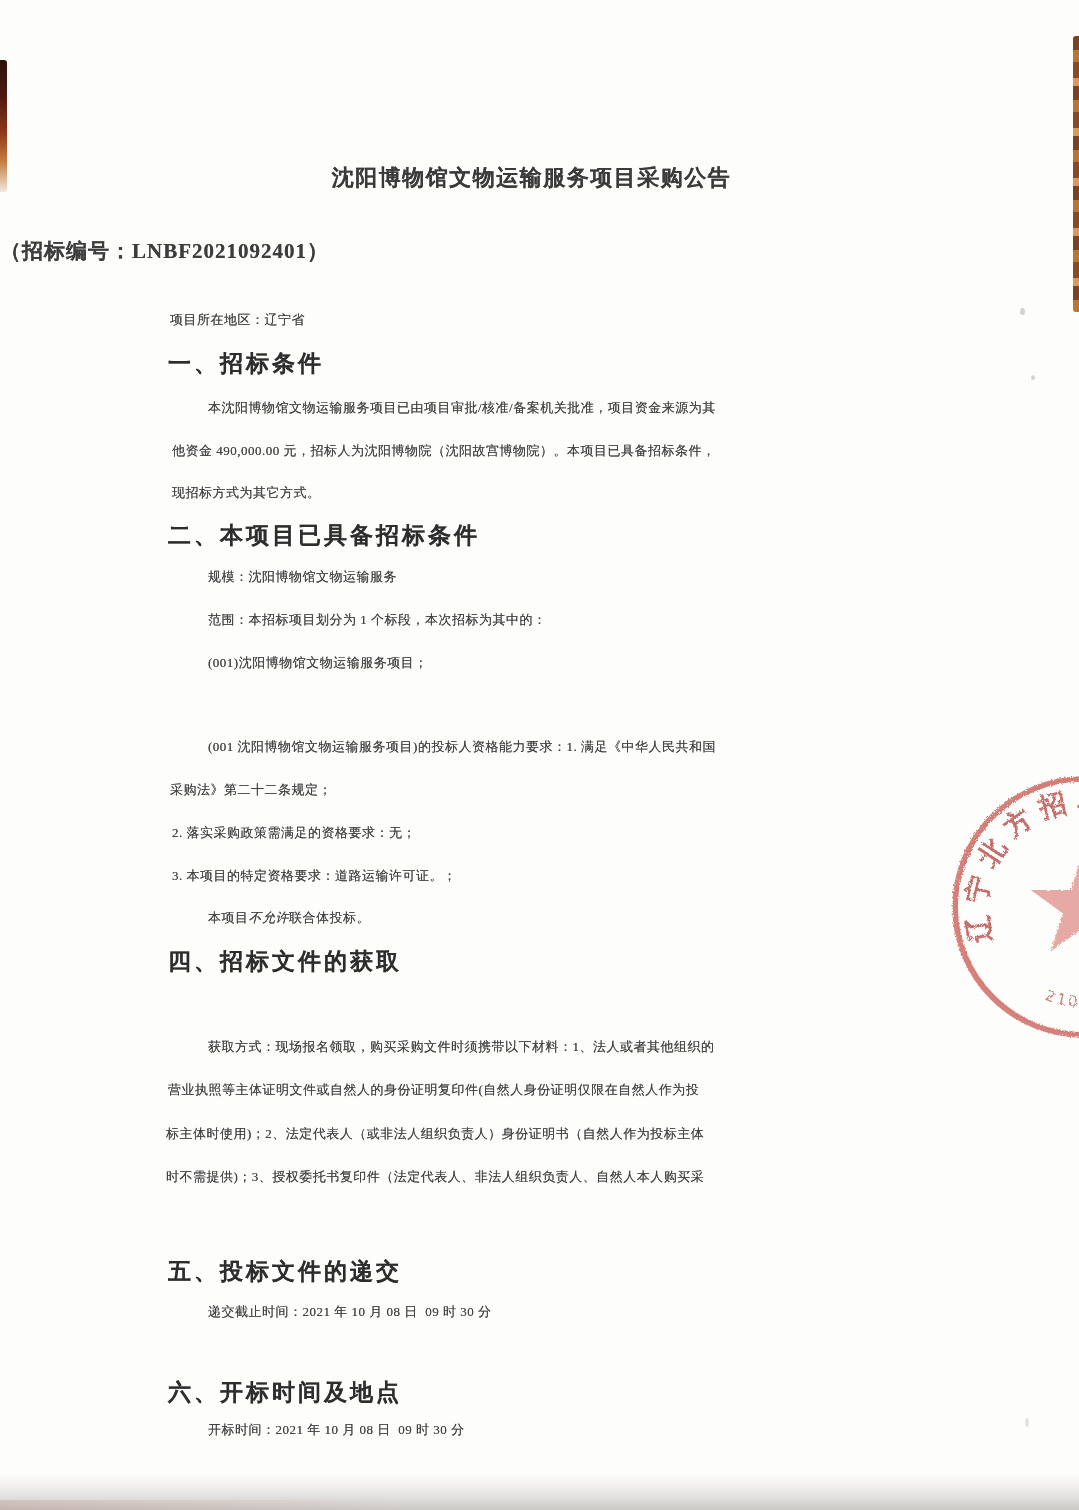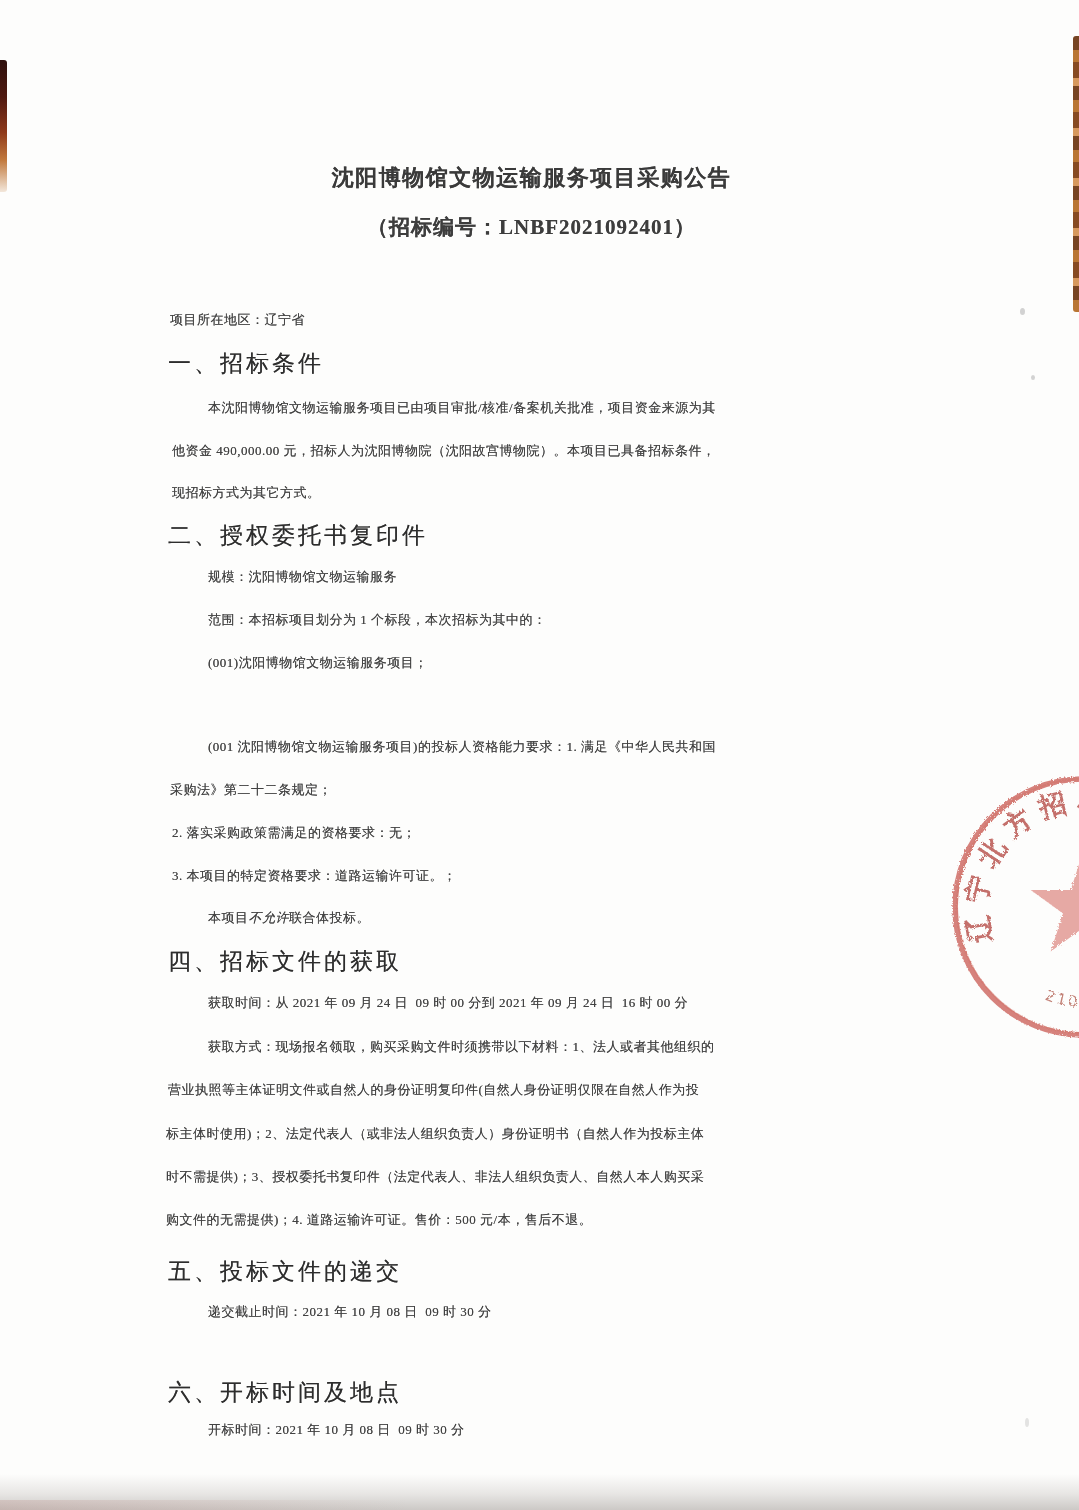--- a/index.html
+++ b/index.html
@@ -19,37 +19,38 @@
     color:#424242;
     white-space:pre;
     text-shadow:0 0 .6px rgba(70,70,70,.75);
   }
   .italic{font-style:italic;}
   
   .h{
     position:absolute;
     height:31px;line-height:31px;
     font-family:"Liberation Sans","DejaVu Sans",sans-serif;
-    font-weight:400;font-size:23px;letter-spacing:3px;
+    font-weight:700;font-size:23px;letter-spacing:3px;
     color:#2d2d2d;white-space:pre;
     text-shadow:0 0 .5px rgba(45,45,45,.7);
   }
   .title{
     position:absolute;left:0;width:1063px;text-align:center;
     height:32px;line-height:32px;
     font-size:22px;font-weight:700;letter-spacing:1.5px;
     color:#3a3a3a;white-space:pre;
     text-shadow:0 0 .6px rgba(60,60,60,.8);
   }
   .subtitle{
-    position:absolute;left:0;width:1063px;text-align:center;
+    position:absolute;left:0;width:1063px;
     height:30px;line-height:30px;
     font-size:21px;font-weight:600;letter-spacing:1px;
     color:#3d3d3d;white-space:pre;
     text-shadow:0 0 .6px rgba(60,60,60,.8);
+    margin-top:24px;
   }
   
   .seal{
     position:absolute;left:948px;top:772px;
     mix-blend-mode:multiply;
     opacity:.92;
   }
   
   .edge-left{
     position:absolute;left:0;top:60px;width:7px;height:132px;
@@ -82,38 +83,36 @@
 
   <div class="title" style="top:162px">沈阳博物馆文物运输服务项目采购公告</div>
   <div class="subtitle" style="top:212px">（招标编号：LNBF2021092401）</div>
   <div class="line" style="top:306px;left:170px">项目所在地区：辽宁省</div>
 
   <div class="h" style="top:348px;left:168px">一、招标条件</div>
   <div class="line" style="top:394px;left:208px">本沈阳博物馆文物运输服务项目已由项目审批/核准/备案机关批准，项目资金来源为其</div>
   <div class="line" style="top:437px;left:172px">他资金 490,000.00 元，招标人为沈阳博物院（沈阳故宫博物院）。本项目已具备招标条件，</div>
   <div class="line" style="top:479px;left:172px">现招标方式为其它方式。</div>
 
-  <div class="h" style="top:520px;left:168px">二、授权委托书复印件</div>
+  <div class="h" style="top:520px;left:168px">二、本项目已具备招标条件</div>
   <div class="line" style="top:563px;left:208px">规模：沈阳博物馆文物运输服务</div>
   <div class="line" style="top:606px;left:208px">范围：本招标项目划分为 1 个标段，本次招标为其中的：</div>
   <div class="line" style="top:649px;left:208px">(001)沈阳博物馆文物运输服务项目；</div>
 
   <div class="line" style="top:733px;left:208px">(001 沈阳博物馆文物运输服务项目)的投标人资格能力要求：1. 满足《中华人民共和国</div>
   <div class="line" style="top:776px;left:170px">采购法》第二十二条规定；</div>
   <div class="line" style="top:819px;left:172px">2. 落实采购政策需满足的资格要求：无；</div>
   <div class="line" style="top:862px;left:172px">3. 本项目的特定资格要求：道路运输许可证。；</div>
   <div class="line" style="top:904px;left:208px"><span>本项目</span><span class="italic">不允许</span><span>联合体投标。</span></div>
 
   <div class="h" style="top:946px;left:168px">四、招标文件的获取</div>
-  <div class="line" style="top:989px;left:208px">获取时间：从 2021 年 09 月 24 日  09 时 00 分到 2021 年 09 月 24 日  16 时 00 分</div>
   <div class="line" style="top:1033px;left:208px">获取方式：现场报名领取，购买采购文件时须携带以下材料：1、法人或者其他组织的</div>
   <div class="line" style="top:1076px;left:168px">营业执照等主体证明文件或自然人的身份证明复印件(自然人身份证明仅限在自然人作为投</div>
   <div class="line" style="top:1120px;left:166px">标主体时使用)；2、法定代表人（或非法人组织负责人）身份证明书（自然人作为投标主体</div>
   <div class="line" style="top:1163px;left:166px">时不需提供)；3、授权委托书复印件（法定代表人、非法人组织负责人、自然人本人购买采</div>
-  <div class="line" style="top:1206px;left:166px">购文件的无需提供)；4. 道路运输许可证。售价：500 元/本，售后不退。</div>
 
   <div class="h" style="top:1256px;left:168px">五、投标文件的递交</div>
   <div class="line" style="top:1298px;left:208px">递交截止时间：2021 年 10 月 08 日  09 时 30 分</div>
 
   <div class="h" style="top:1377px;left:168px">六、开标时间及地点</div>
   <div class="line" style="top:1416px;left:208px">开标时间：2021 年 10 月 08 日  09 时 30 分</div>
 
   <svg class="seal" width="302" height="302" viewBox="0 0 302 302">
     <defs>
       <filter id="rough" x="-10%" y="-10%" width="120%" height="120%">

